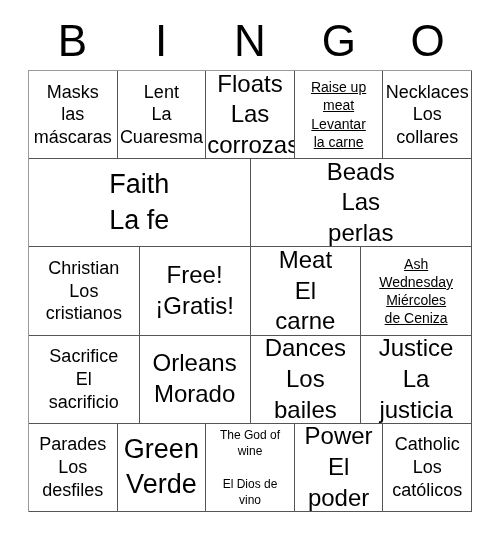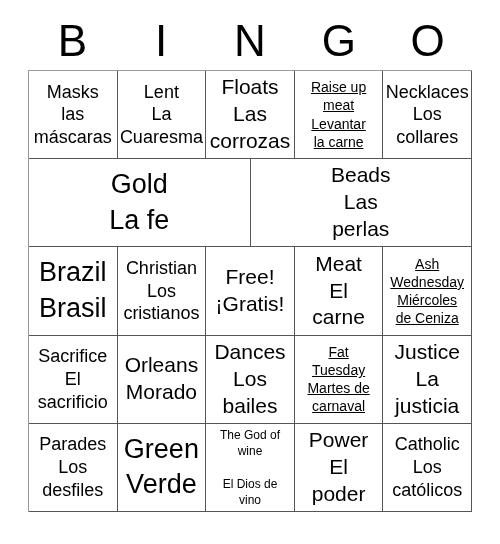--- a/index.html
+++ b/index.html
@@ -66,21 +66,21 @@
     text-align: center;
     padding: 1px 1px;
     overflow: hidden;
   }
   .cell-text {
     width: 100%;
     white-space: pre-line;
     line-height: 1.18;
   }
   .sz-xl .cell-text { font-size: 27px; line-height: 1.32; }
-  .sz-lg .cell-text { font-size: 21px; line-height: 1.28; }
+  .sz-lg .cell-text { font-size: 24px; line-height: 1.28; }
   .sz-md .cell-text { font-size: 18px; line-height: 1.26; }
   .sz-sm .cell-text { font-size: 14px; line-height: 1.3; text-decoration: underline; }
   .sz-xs .cell-text { font-size: 12px; line-height: 1.35; }
 </style>
 </head>
 <body>
 
 <div id="card">
 
   <div id="header-row">
@@ -127,35 +127,31 @@
       </div>
       <div class="cell sz-md">
         <span class="cell-text">Necklaces
 Los
 collares</span>
       </div>
     </div>
 
     <div class="grid-row">
       <div class="cell sz-xl">
-        <span class="cell-text">Gold
+        <span class="cell-text">Faith
 La fe</span>
       </div>
       <div class="cell sz-lg">
         <span class="cell-text">Beads
 Las
 perlas</span>
       </div>
     </div>
 
     <div class="grid-row">
-      <div class="cell sz-xl">
-        <span class="cell-text">Brazil
-Brasil</span>
-      </div>
       <div class="cell sz-md">
         <span class="cell-text">Christian
 Los
 cristianos</span>
       </div>
       <div class="cell sz-lg">
         <span class="cell-text">Free!
 ¡Gratis!</span>
       </div>
       <div class="cell sz-lg">
@@ -179,26 +175,20 @@
       </div>
       <div class="cell sz-lg">
         <span class="cell-text">Orleans
 Morado</span>
       </div>
       <div class="cell sz-lg">
         <span class="cell-text">Dances
 Los
 bailes</span>
       </div>
-      <div class="cell sz-sm">
-        <span class="cell-text">Fat
-Tuesday
-Martes de
-carnaval</span>
-      </div>
       <div class="cell sz-lg">
         <span class="cell-text">Justice
 La
 justicia</span>
       </div>
     </div>
 
     <div class="grid-row">
       <div class="cell sz-md">
         <span class="cell-text">Parades

